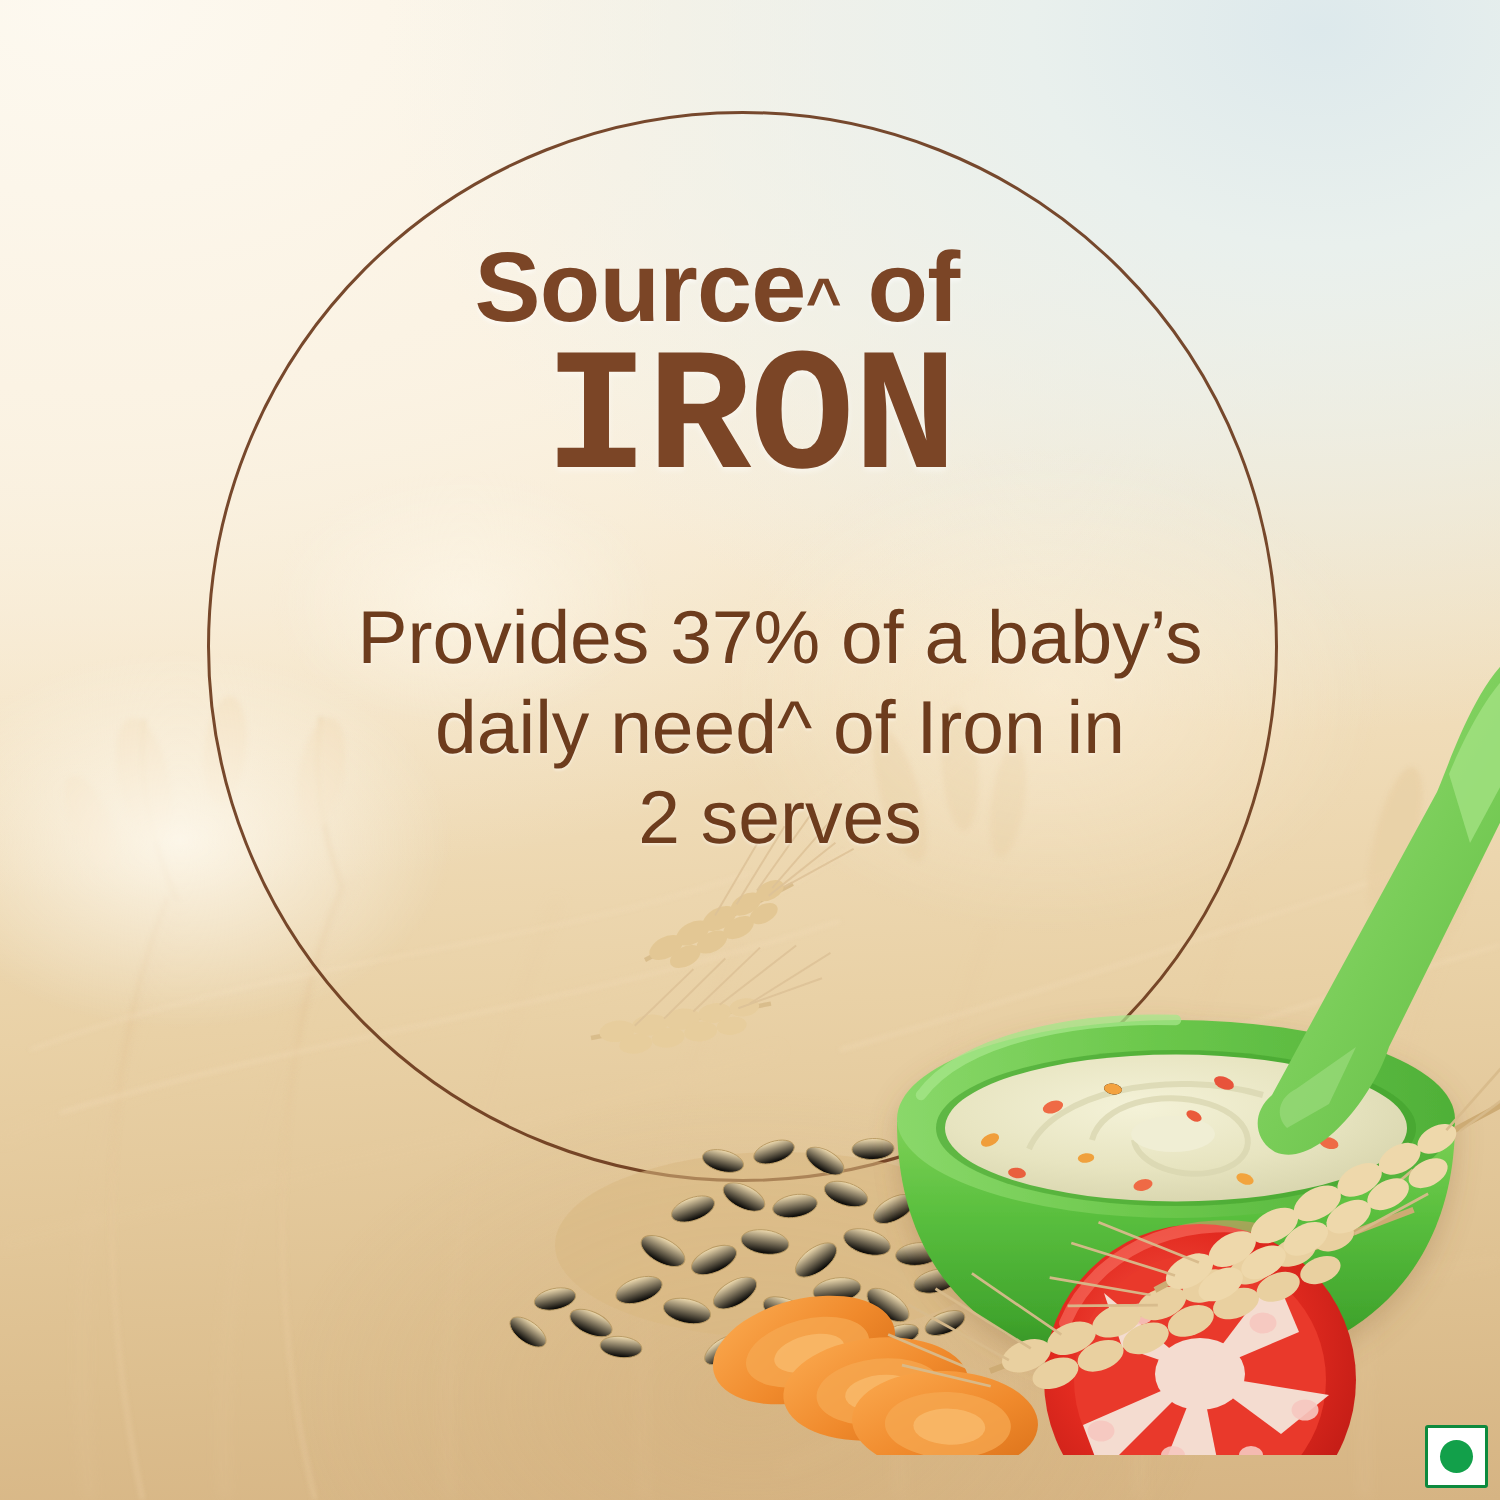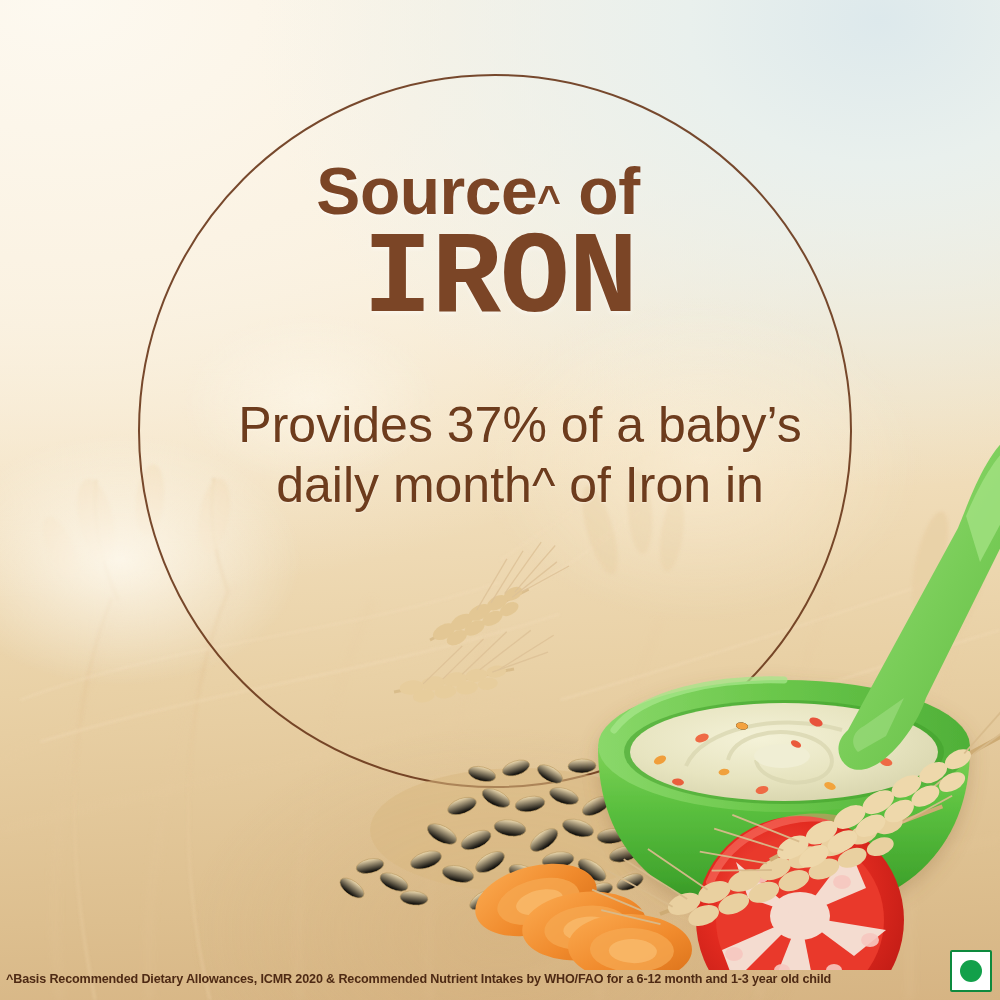--- a/index.html
+++ b/index.html
@@ -527,23 +527,23 @@
     </g>
   </svg>
 
   <div class="copy-block">
     <div class="headline-1"><span>Source</span><span class="sup">^</span><span> of</span></div>
 
     <div class="headline-2">IRON</div>
 
     <div class="subcopy">
       <span class="line">Provides 37% of a baby’s</span>
-      <span class="line"><span>daily month</span><span>^</span><span> of Iron in</span></span>
+      <span class="line"><span>daily need</span><span>^</span><span> of Iron in</span></span>
+      <span class="line">2 serves</span>
     </div>
   </div>
 
-  <div class="footer-note">^Basis Recommended Dietary Allowances, ICMR 2020 &amp; Recommended Nutrient Intakes by WHO/FAO for a 6-12 month and 1-3 year old child</div>
 
   <div class="veg-mark" title="Vegetarian">
     <span class="dot"></span>
   </div>
 
 </div>
 
 </body></html>

